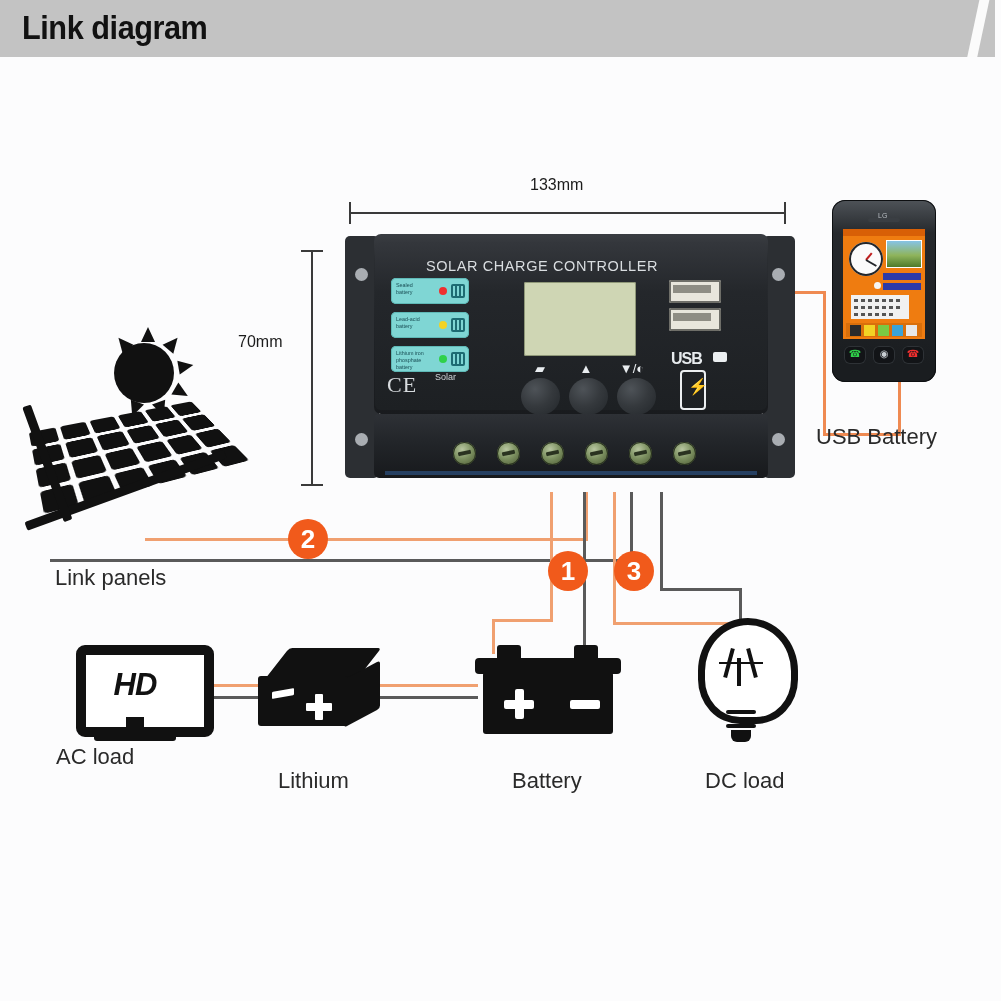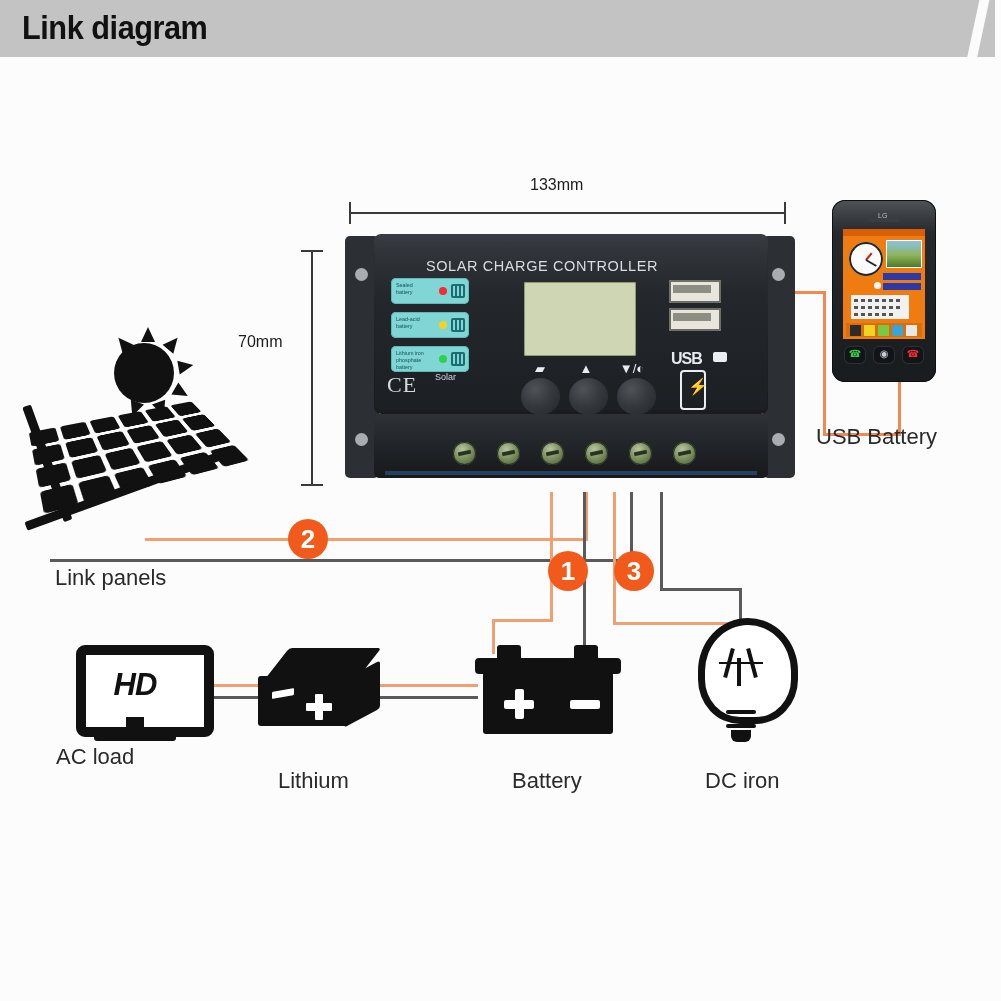--- a/index.html
+++ b/index.html
@@ -429,15 +429,15 @@
     <div class="glass"></div>
     <div class="fil1"></div>
     <div class="fil2"></div>
     <div class="fil3"></div>
     <div class="fil4"></div>
     <div class="thread" style="top:92px;"></div>
     <div class="thread" style="top:99px;"></div>
     <div class="thread" style="top:106px;"></div>
     <div class="base"></div>
   </div>
-  <div class="caption" style="left:705px;top:768px;">DC iron</div>
+  <div class="caption" style="left:705px;top:768px;">DC load</div>
 
 </div>
 
 </body></html>

